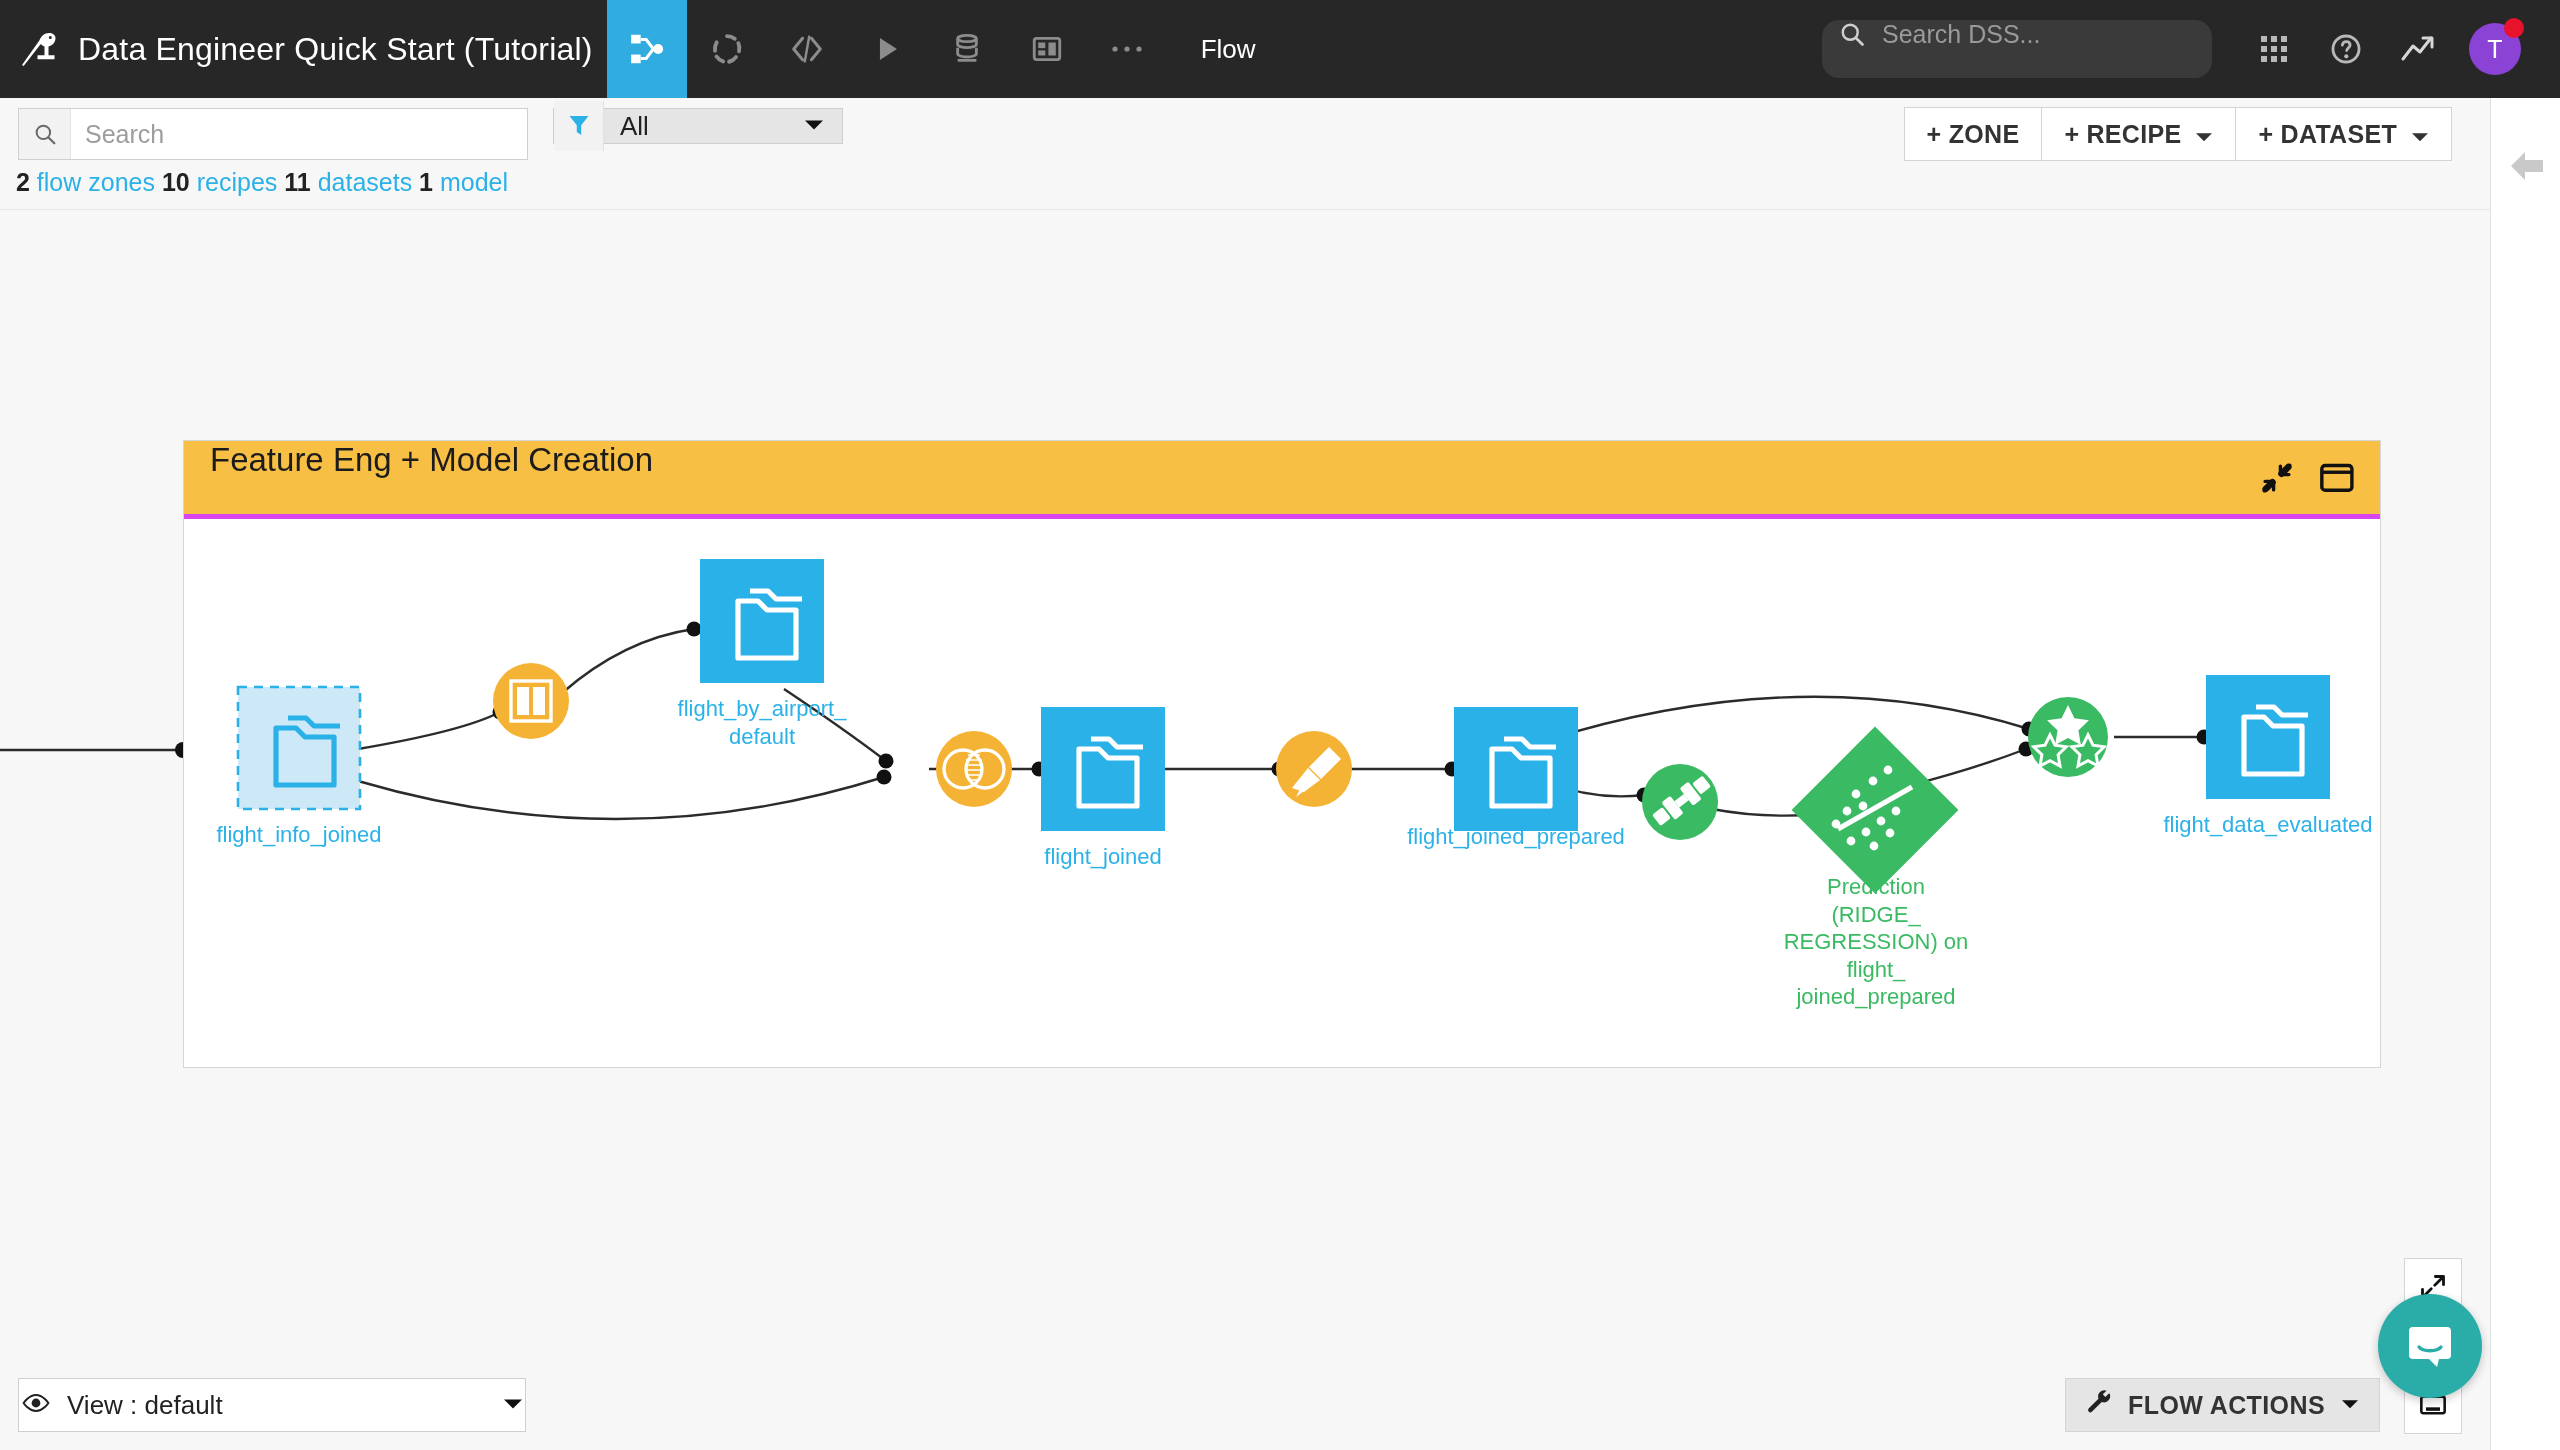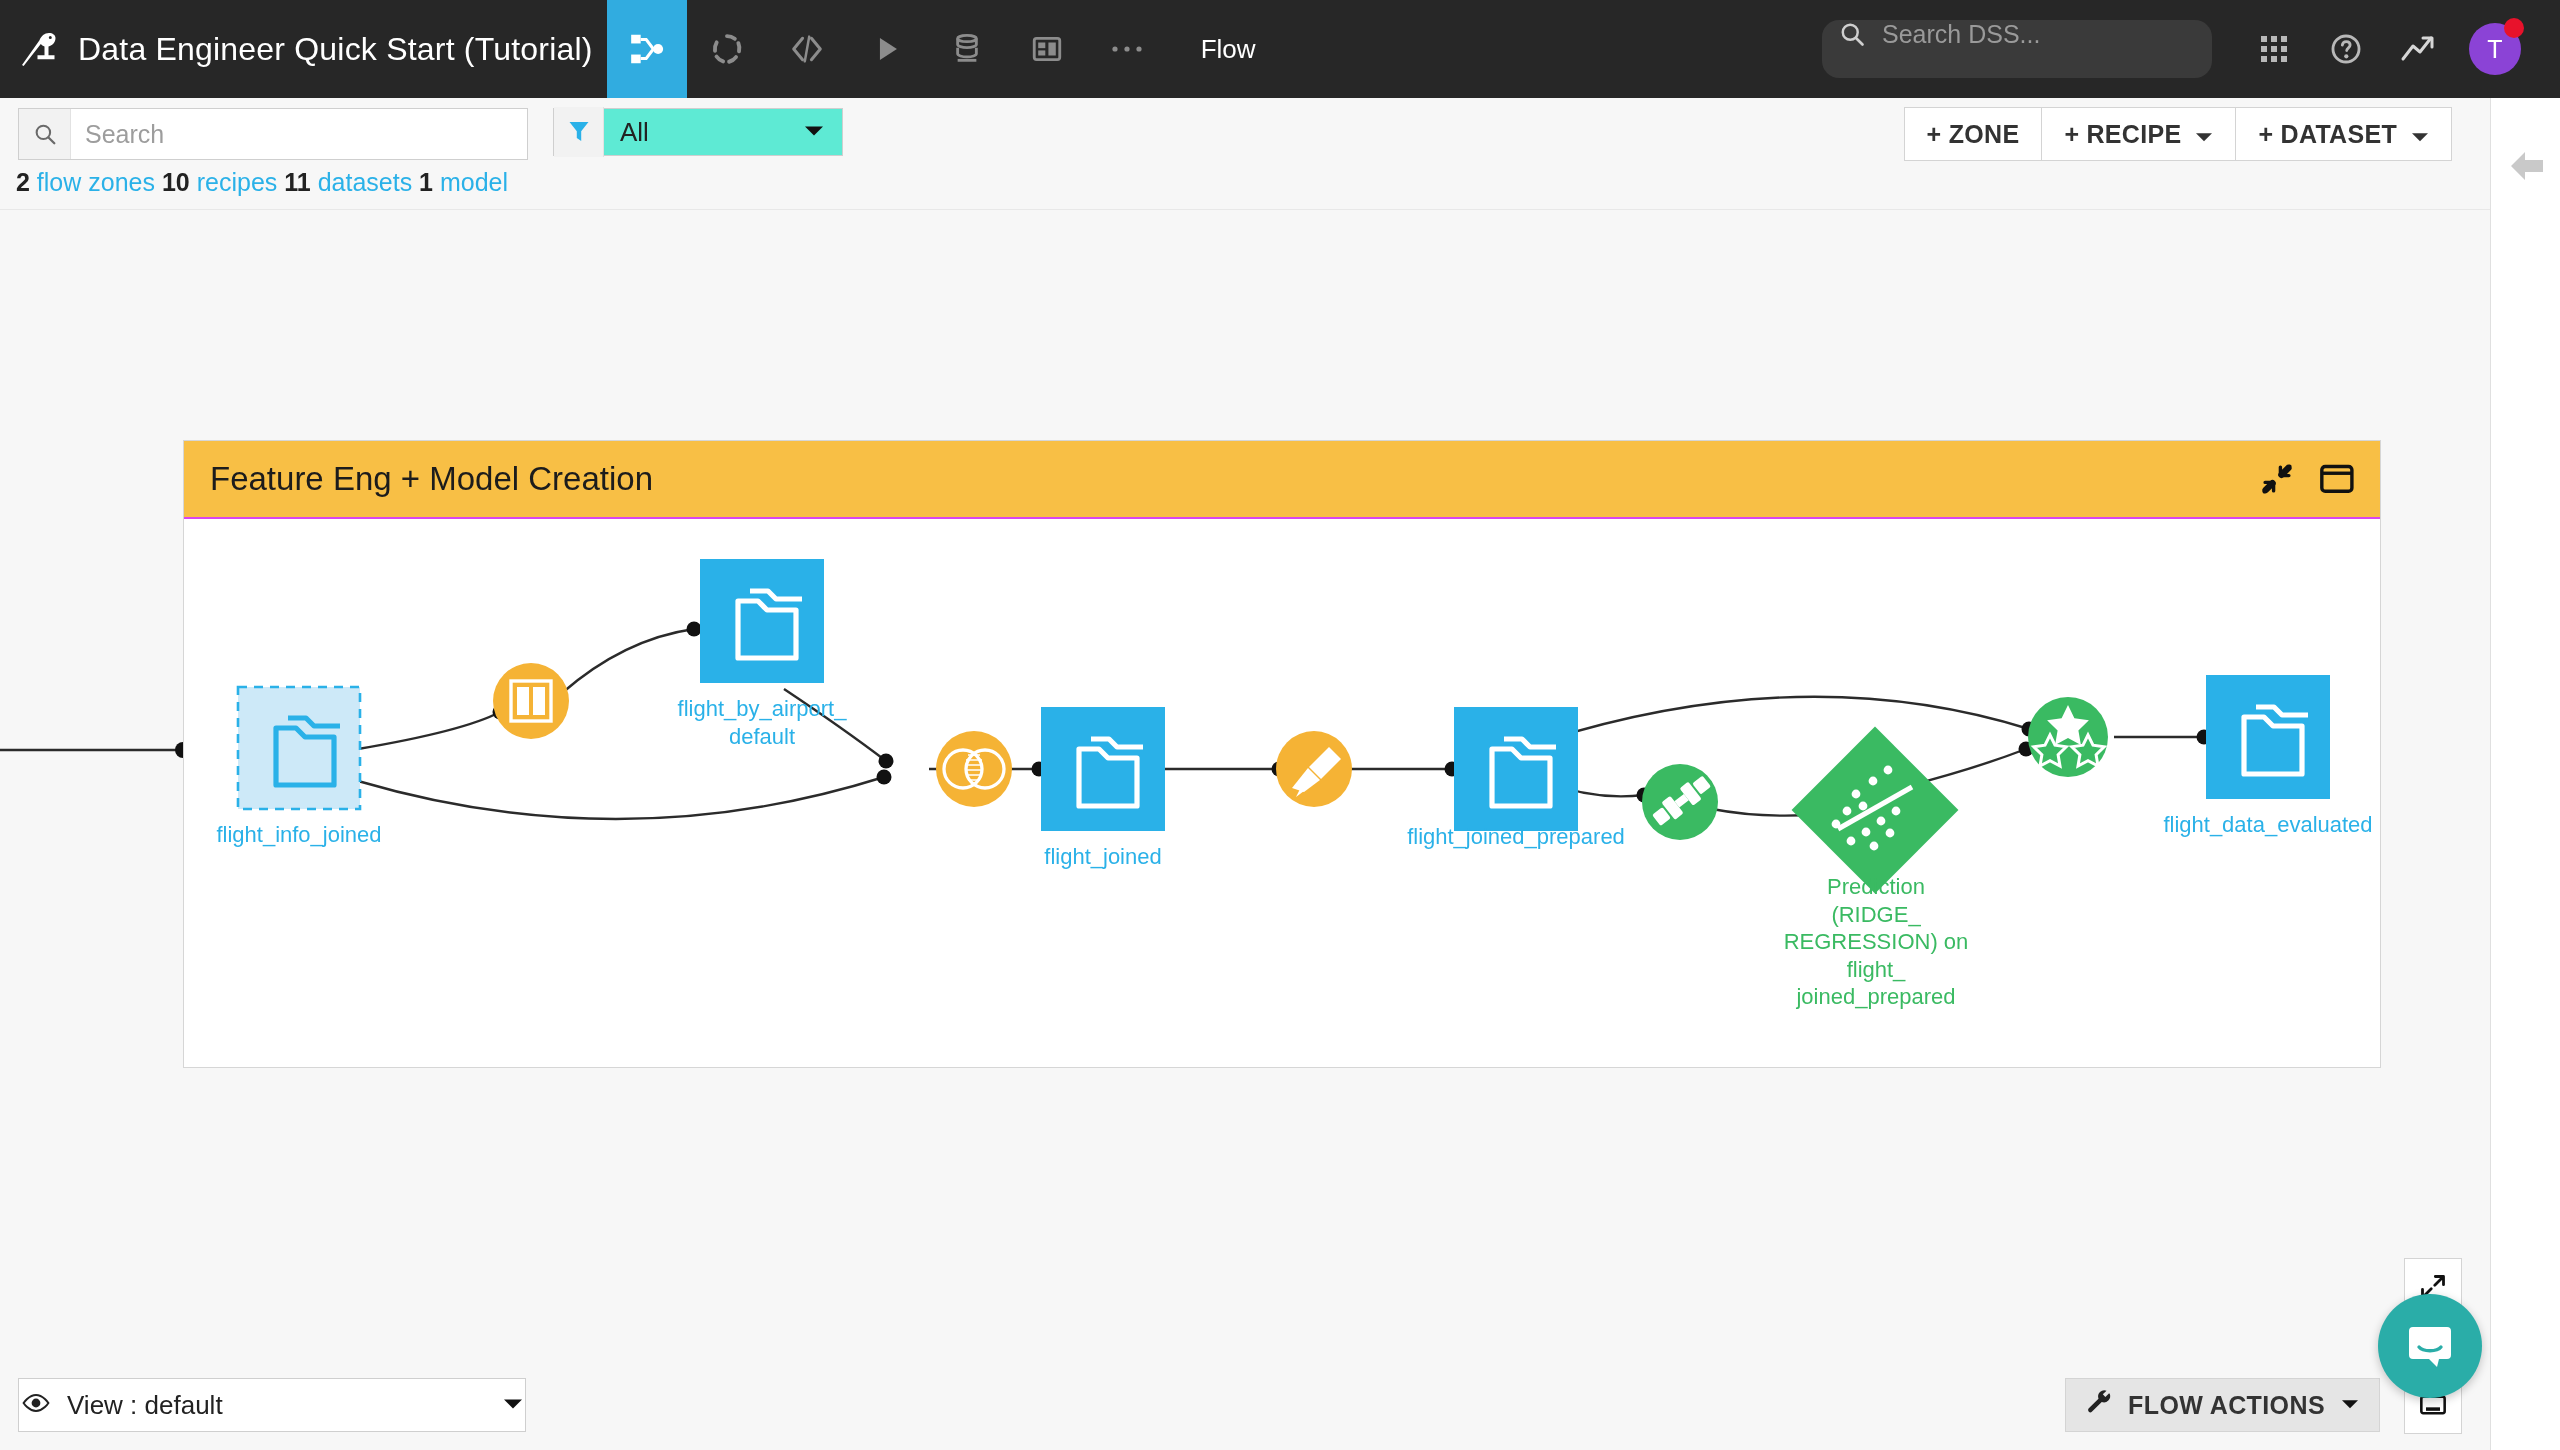--- a/index.html
+++ b/index.html
@@ -66,22 +66,22 @@
     position: absolute; left: 18px; top: 108px; width: 510px; height: 52px;
     background: #ffffff; border: 1px solid #cfcfcf; display: flex; align-items: center;
   }
   .search-box .ico {
     width: 52px; height: 50px; display: flex; align-items: center; justify-content: center;
     background: #f2f2f2; border-right: 1px solid #e2e2e2;
   }
   .search-box .ph { color: #9d9d9d; font-size: 25px; margin-left: 14px; }
 
   .filter-box {
-    position: absolute; left: 553px; top: 108px; width: 290px; height: 48px;
-    background: #5eead4; border: 1px solid #cfcfcf; display: flex; align-items: center;
+    position: absolute; left: 553px; top: 108px; width: 290px; height: 36px;
+    background: #e5e5e5; border: 1px solid #cfcfcf; display: flex; align-items: center;
   }
   .filter-box .ico {
     width: 50px; height: 50px; display: flex; align-items: center; justify-content: center;
     background: #f2f2f2; border-right: 1px solid #e2e2e2;
   }
   .filter-box .val { font-size: 26px; color: #222; margin-left: 16px; }
   .filter-box .caret { margin-left: auto; margin-right: 18px; }
 
   .stats { position: absolute; left: 16px; top: 168px; font-size: 25px; white-space: nowrap; }
   .stats b { color: #222222; font-weight: 700; }
@@ -106,22 +106,22 @@
   
   .canvas {
     position: absolute; left: 0; top: 211px; width: 2490px; height: 1239px;
     background: #f7f7f7; overflow: hidden;
   }
   .zone {
     position: absolute; left: 183px; top: 229px; width: 2198px; height: 628px;
     background: #ffffff; border: 1px solid #d6d6d6;
   }
   .zone-header {
-    height: 78px; background: #f8bf45; display: flex; align-items: center;
-    padding: 0 26px 0 26px; border-bottom: 2px solid #d946ef;
+    height: 78px; background: #f8bf45; display: flex; 
+    padding: 0 26px 0 26px; border-bottom: 5px solid #d946ef;
   }
   .zone-title { font-size: 33px; color: #1c1c1c; font-weight: 400; }
   .zone-actions { margin-left: auto; display: flex; align-items: center; gap: 26px; }
   .zone-act { cursor: pointer; display: flex; align-items: center; }
   .zone-body { position: relative; width: 100%; height: 548px; background: #ffffff; }
 
   .graph-svg { position: absolute; left: 0; top: 0; }
 
   
   .nlabel {

